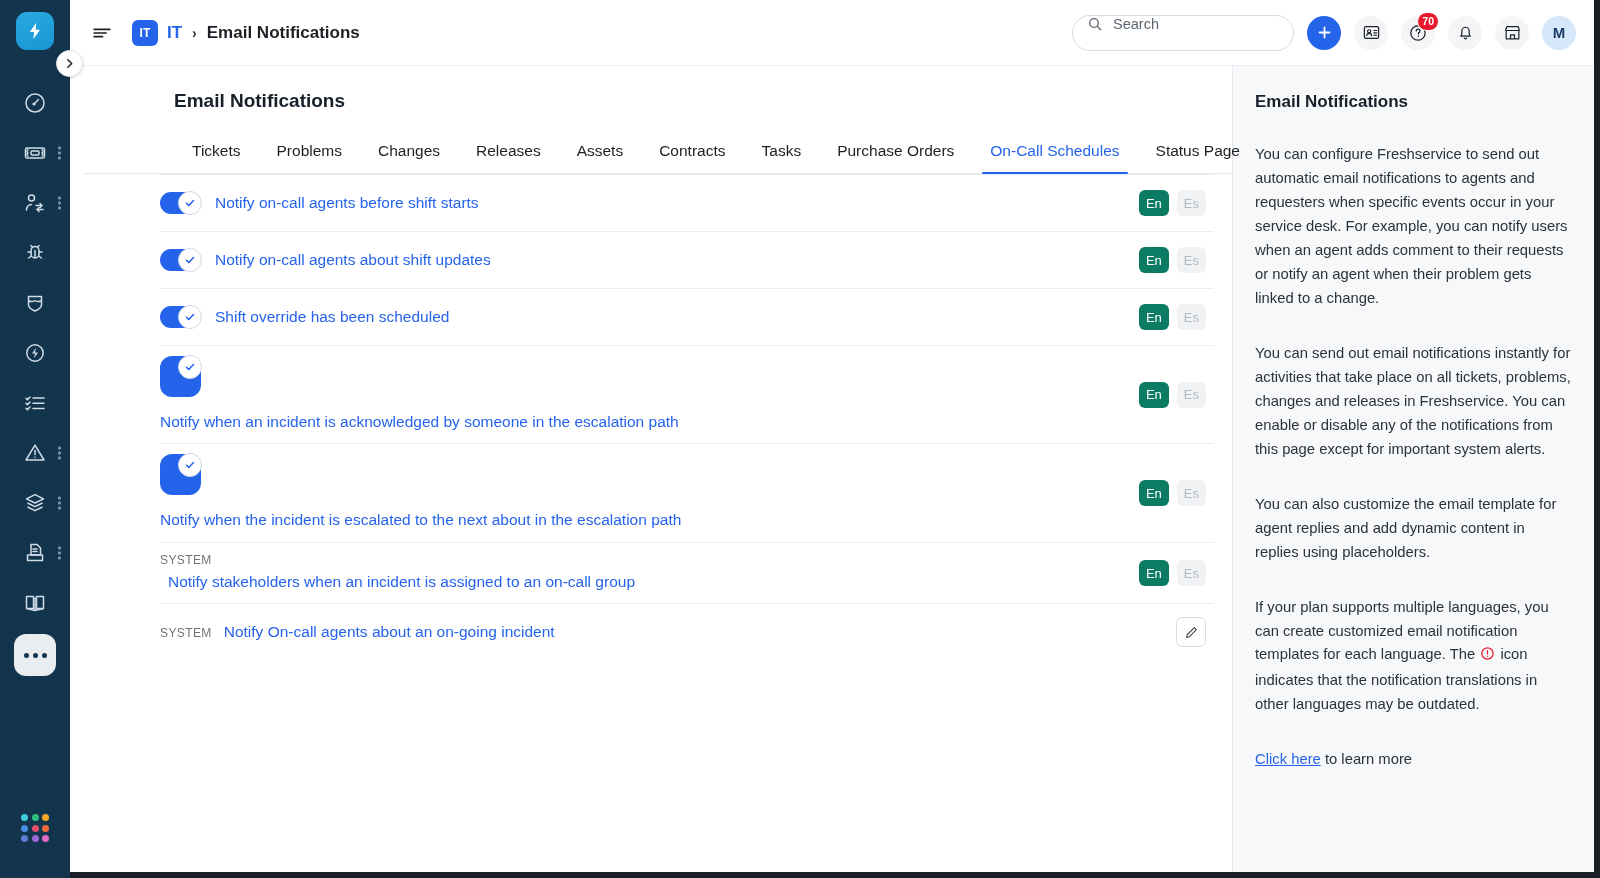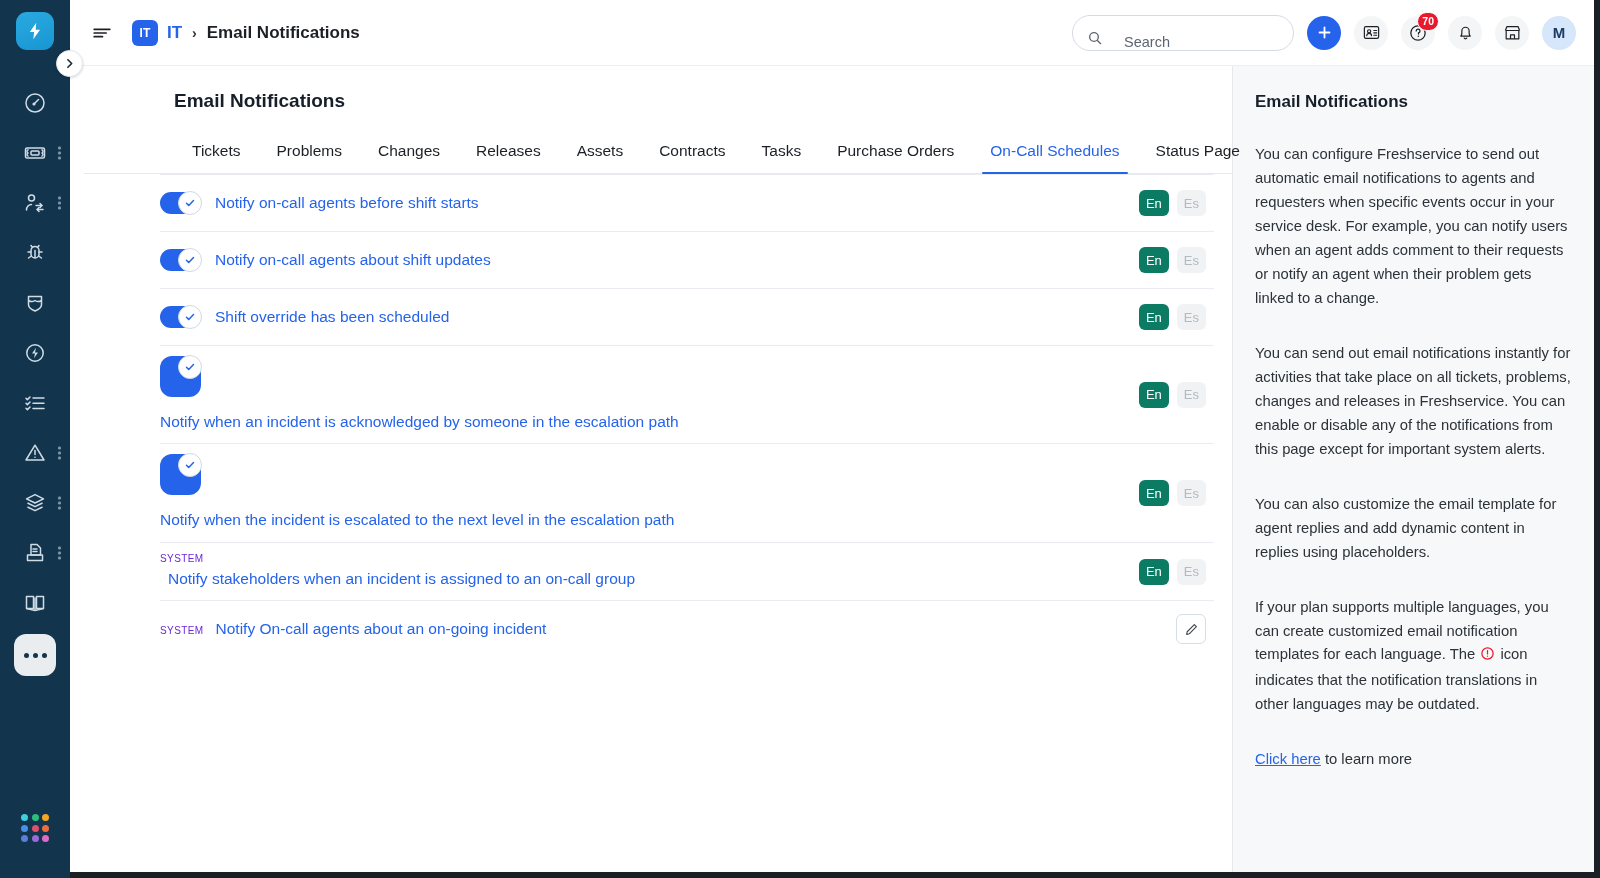--- a/index.html
+++ b/index.html
@@ -71,21 +71,21 @@
     color: #fff; font-size: 12px; font-weight: 700; letter-spacing: .2px;
     display: flex; align-items: center; justify-content: center;
   }
   .crumb-link { color: #2563eb; font-size: 17px; font-weight: 600; }
   .crumb-sep { color: #32363b; font-size: 14px; font-weight: 700; margin: 0 1px; }
   .crumb-cur { color: #1c2025; font-size: 17px; font-weight: 600; }
 
   .topbar-right { margin-left: auto; display: flex; align-items: center; gap: 13px; }
   .search-box {
     width: 222px; height: 36px; border: 1px solid #d5dbe3; border-radius: 20px;
-    display: flex; align-items: flex-end; padding: 0 14px; gap: 21px; background: #fff;
+    display: flex; align-items: flex-start; padding: 0 14px; gap: 10px; background: #fff;
   }
   .search-box input {
     border: 0; outline: 0; font-size: 14.5px; color: #5c6670; background: transparent;
     font-family: "Liberation Sans", sans-serif; width: 100%;
   }
   .search-box input::placeholder { color: #5c6670; }
   .plus-btn {
     width: 34px; height: 34px; border-radius: 50%; background: #2563eb;
     display: flex; align-items: center; justify-content: center;
   }
@@ -143,21 +143,21 @@
     width: 41px; height: 22px; border-radius: 12px; background: #2563eb;
     position: relative; flex: 0 0 41px;
   }
   .toggle .knob {
     position: absolute; right: -1px; top: -1px; width: 24px; height: 24px;
     border-radius: 50%; background: #fff; border: 1px solid #cfd9e6;
     display: flex; align-items: center; justify-content: center;
   }
   .row-label { font-size: 15.5px; color: #2563eb; line-height: 1.45; }
   .row-label.wide { max-width: 560px; }
-  .sys-tag { font-size: 10px; color: #6d28d9; letter-spacing: .4px; }
+  .sys-tag { font-size: 12px; color: #737373; letter-spacing: .4px; }
   .sys-line { display: flex; align-items: baseline; gap: 12px; }
   .sys-stack { display: flex; flex-direction: column; gap: 4px; }
   .sys-stack .row-label { padding-left: 8px; }
 
   .row-right { display: flex; align-items: center; gap: 8px; flex: 0 0 auto; padding-right: 8px; }
   .lang {
     min-width: 29px; height: 26px; border-radius: 6px; font-size: 13px;
     display: flex; align-items: center; justify-content: center; padding: 0 7px;
   }
   .lang.on { background: #0b7b63; color: #fff; }
@@ -519,21 +519,21 @@
             </div>
             <div class="row">
               <div class="row-main stacked">
                 <div class="toggle">
                   <span class="knob">
                     <svg width="12" height="12" viewBox="0 0 24 24" fill="none" stroke="#2563eb" stroke-width="3" stroke-linecap="round" stroke-linejoin="round">
                       <path d="m5 12.5 4.5 4.5L19 7"></path>
                     </svg>
                   </span>
                 </div>
-                <span class="row-label wide">Notify when the incident is escalated to the next level in the escalation path</span>
+                <span class="row-label wide">Notify when the incident is escalated to the next about in the escalation path</span>
               </div>
               <div class="row-right">
                 <span class="lang on">En</span>
                 <span class="lang off">Es</span>
               </div>
             </div>
             <div class="row">
               <div class="row-main">
                 <div class="sys-stack">
                   <span class="sys-tag">SYSTEM</span>

